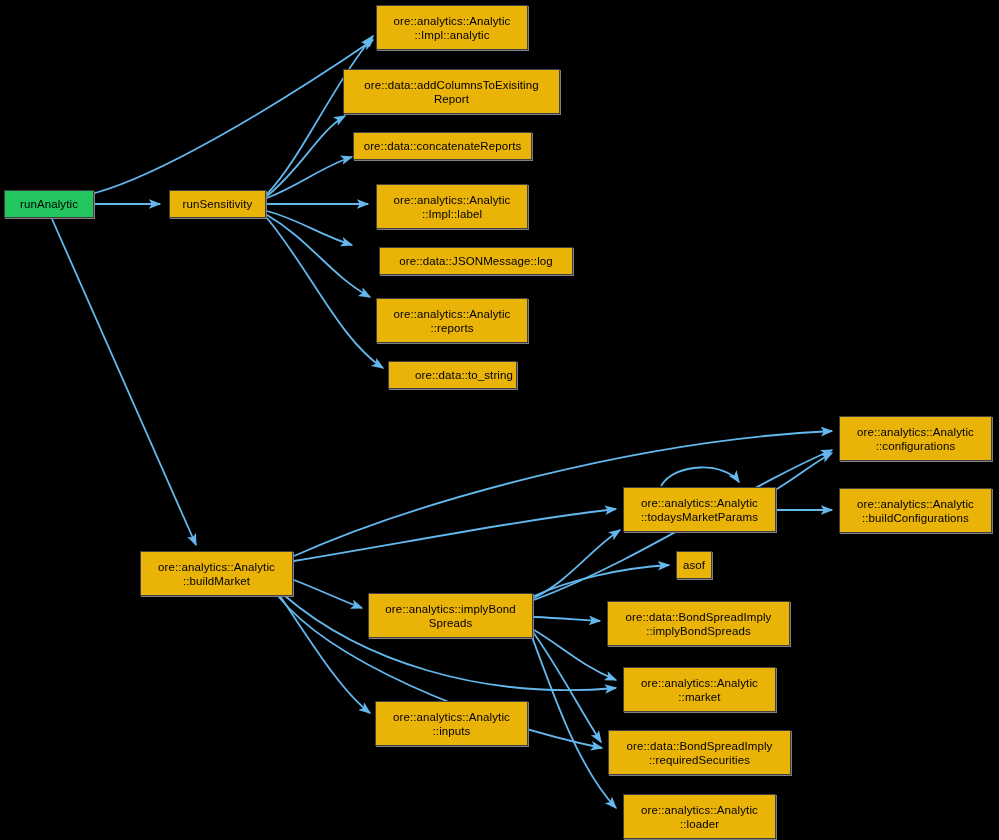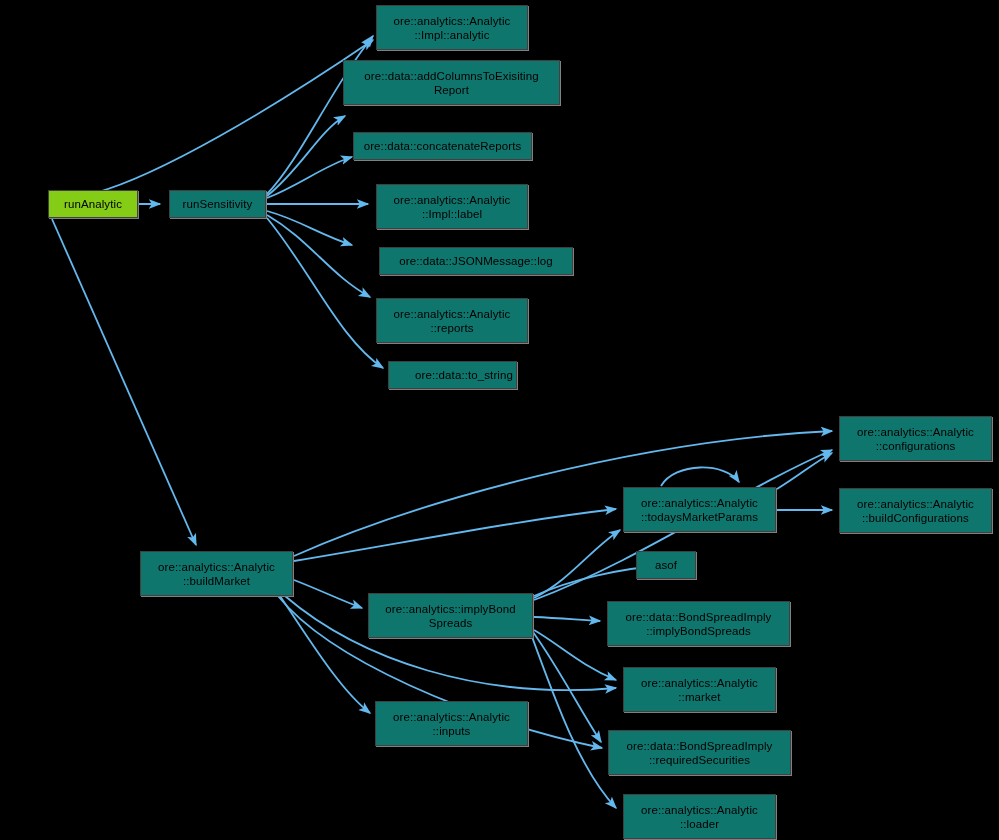--- a/index.html
+++ b/index.html
@@ -24,34 +24,33 @@
     height: 840px;
     pointer-events: none;
   }
   .node {
     position: absolute;
     box-sizing: border-box;
     display: flex;
     align-items: center;
     justify-content: center;
     text-align: center;
-    background: #0f766e;
+    background: #eab308;
     border: 1px solid #404040;
     box-shadow: 1px 1px 0 0 #808080;
     color: #000000;
     font-size: 11.5px;
     line-height: 14px;
     letter-spacing: 0.1px;
     white-space: pre-line;
     z-index: 5;
   }
   .node.highlight {
-    background: #84cc16;
+    background: #22c55e;
     border: 1px solid #404040;
-    margin-left: 44px;
   }
   .node-label {
     display: block;
     width: 100%;
     padding: 0 3px;
     white-space: pre-line;
   }
 </style>
 </head>
 <body>
@@ -92,42 +91,42 @@
         <path d="M 777,510 L 832,510" stroke="#63b8ee" stroke-width="1.8" fill="none" marker-end="url(#arrowhead)"></path>
         <path d="M 661,486 C 675,462 725,462 739,482" stroke="#63b8ee" stroke-width="1.8" fill="none" marker-end="url(#arrowhead)"></path>
       </g>
   </svg>
 
   <div id="node-layer">
       <div class="node highlight" style="left: 4px; top: 190px; width: 90px; height: 28px;"><span class="node-label">runAnalytic</span></div>
       <div class="node" style="left: 169px; top: 190px; width: 97px; height: 28px;"><span class="node-label">runSensitivity</span></div>
       <div class="node" style="left: 376px; top: 5px; width: 152px; height: 45px;"><span class="node-label">ore::analytics::Analytic
 ::Impl::analytic</span></div>
-      <div class="node" style="left: 343px; top: 60px; width: 217px; height: 45px;"><span class="node-label">ore::data::addColumnsToExisiting
+      <div class="node" style="left: 343px; top: 69px; width: 217px; height: 45px;"><span class="node-label">ore::data::addColumnsToExisiting
 Report</span></div>
       <div class="node" style="left: 353px; top: 132px; width: 179px; height: 28px;"><span class="node-label">ore::data::concatenateReports</span></div>
       <div class="node" style="left: 376px; top: 184px; width: 152px; height: 45px;"><span class="node-label">ore::analytics::Analytic
 ::Impl::label</span></div>
       <div class="node" style="left: 355px; top: 247px; width: 194px; height: 28px; margin-left: 24px;"><span class="node-label">ore::data::JSONMessage::log</span></div>
       <div class="node" style="left: 376px; top: 298px; width: 152px; height: 45px;"><span class="node-label">ore::analytics::Analytic
 ::reports</span></div>
       <div class="node" style="left: 388px; top: 361px; width: 129px; height: 28px; text-align: right;"><span class="node-label">ore::data::to_string</span></div>
       <div class="node" style="left: 140px; top: 551px; width: 153px; height: 45px;"><span class="node-label">ore::analytics::Analytic
 ::buildMarket</span></div>
       <div class="node" style="left: 368px; top: 593px; width: 165px; height: 45px;"><span class="node-label">ore::analytics::implyBond
 Spreads</span></div>
       <div class="node" style="left: 375px; top: 701px; width: 153px; height: 45px;"><span class="node-label">ore::analytics::Analytic
 ::inputs</span></div>
       <div class="node" style="left: 839px; top: 416px; width: 153px; height: 45px;"><span class="node-label">ore::analytics::Analytic
 ::configurations</span></div>
       <div class="node" style="left: 623px; top: 487px; width: 153px; height: 45px;"><span class="node-label">ore::analytics::Analytic
 ::todaysMarketParams</span></div>
       <div class="node" style="left: 839px; top: 488px; width: 153px; height: 45px;"><span class="node-label">ore::analytics::Analytic
 ::buildConfigurations</span></div>
-      <div class="node" style="left: 636px; top: 551px; width: 60px; height: 28px; justify-content: flex-end;"><span class="node-label">asof</span></div>
+      <div class="node" style="left: 676px; top: 551px; width: 36px; height: 28px; justify-content: flex-end;"><span class="node-label">asof</span></div>
       <div class="node" style="left: 607px; top: 601px; width: 183px; height: 45px;"><span class="node-label">ore::data::BondSpreadImply
 ::implyBondSpreads</span></div>
       <div class="node" style="left: 623px; top: 667px; width: 153px; height: 45px;"><span class="node-label">ore::analytics::Analytic
 ::market</span></div>
       <div class="node" style="left: 608px; top: 730px; width: 183px; height: 45px;"><span class="node-label">ore::data::BondSpreadImply
 ::requiredSecurities</span></div>
       <div class="node" style="left: 623px; top: 794px; width: 153px; height: 45px;"><span class="node-label">ore::analytics::Analytic
 ::loader</span></div>
     </div>
 

